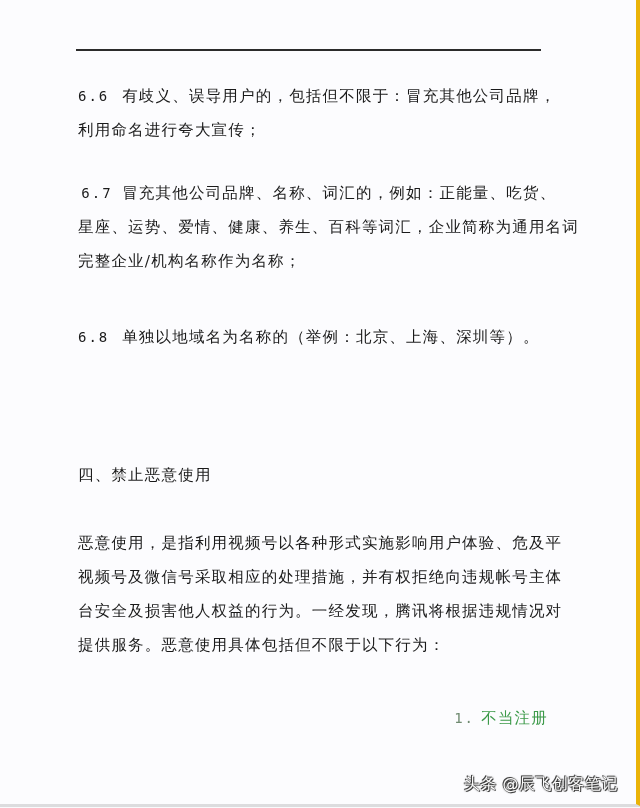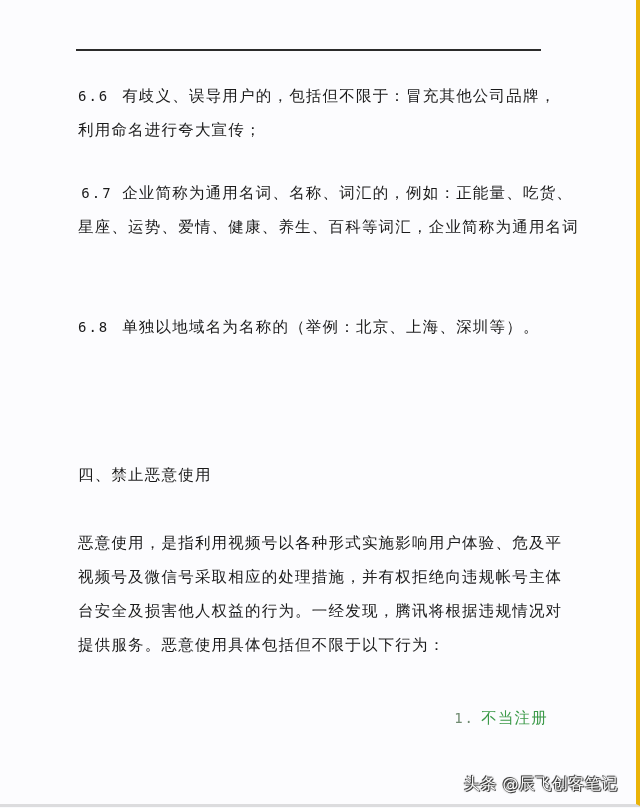--- a/index.html
+++ b/index.html
@@ -94,28 +94,31 @@
       <span>有歧义、误导用户的，包括但不限于：冒充其他公司品牌，</span>
     </span>
     <span class="line">
       <span>利用命名进行夸大宣传；</span>
     </span>
   </div>
 
   <div class="para" style="top:183px;">
     <span class="line" style="margin-bottom:14px;">
       <span class="num" style="width:38px;text-align:center;">6.7</span>
-      <span>企业简称为通用名词、名称、词汇的，例如：正能量、吃货、</span>
+      <span>冒充其他公司品牌、名称、词汇的，例如：正能量、吃货、</span>
     </span>
     <span class="line" style="margin-bottom:14px;">
       <span>星座、运势、爱情、健康、养生、百科等词汇，企业简称为通用名词</span>
     </span>
+    <span class="line">
+      <span>完整企业/机构名称作为名称；</span>
+    </span>
   </div>
 
-  <div class="para" style="top:317px;">
+  <div class="para" style="top:327px;">
     <span class="line">
       <span class="num" style="width:38px;">6.8</span>
       <span>单独以地域名为名称的（举例：北京、上海、深圳等）。</span>
     </span>
   </div>
 
 
   <div class="para" style="top:465px;">
     <span class="line">
       <span>四、禁止恶意使用</span>

